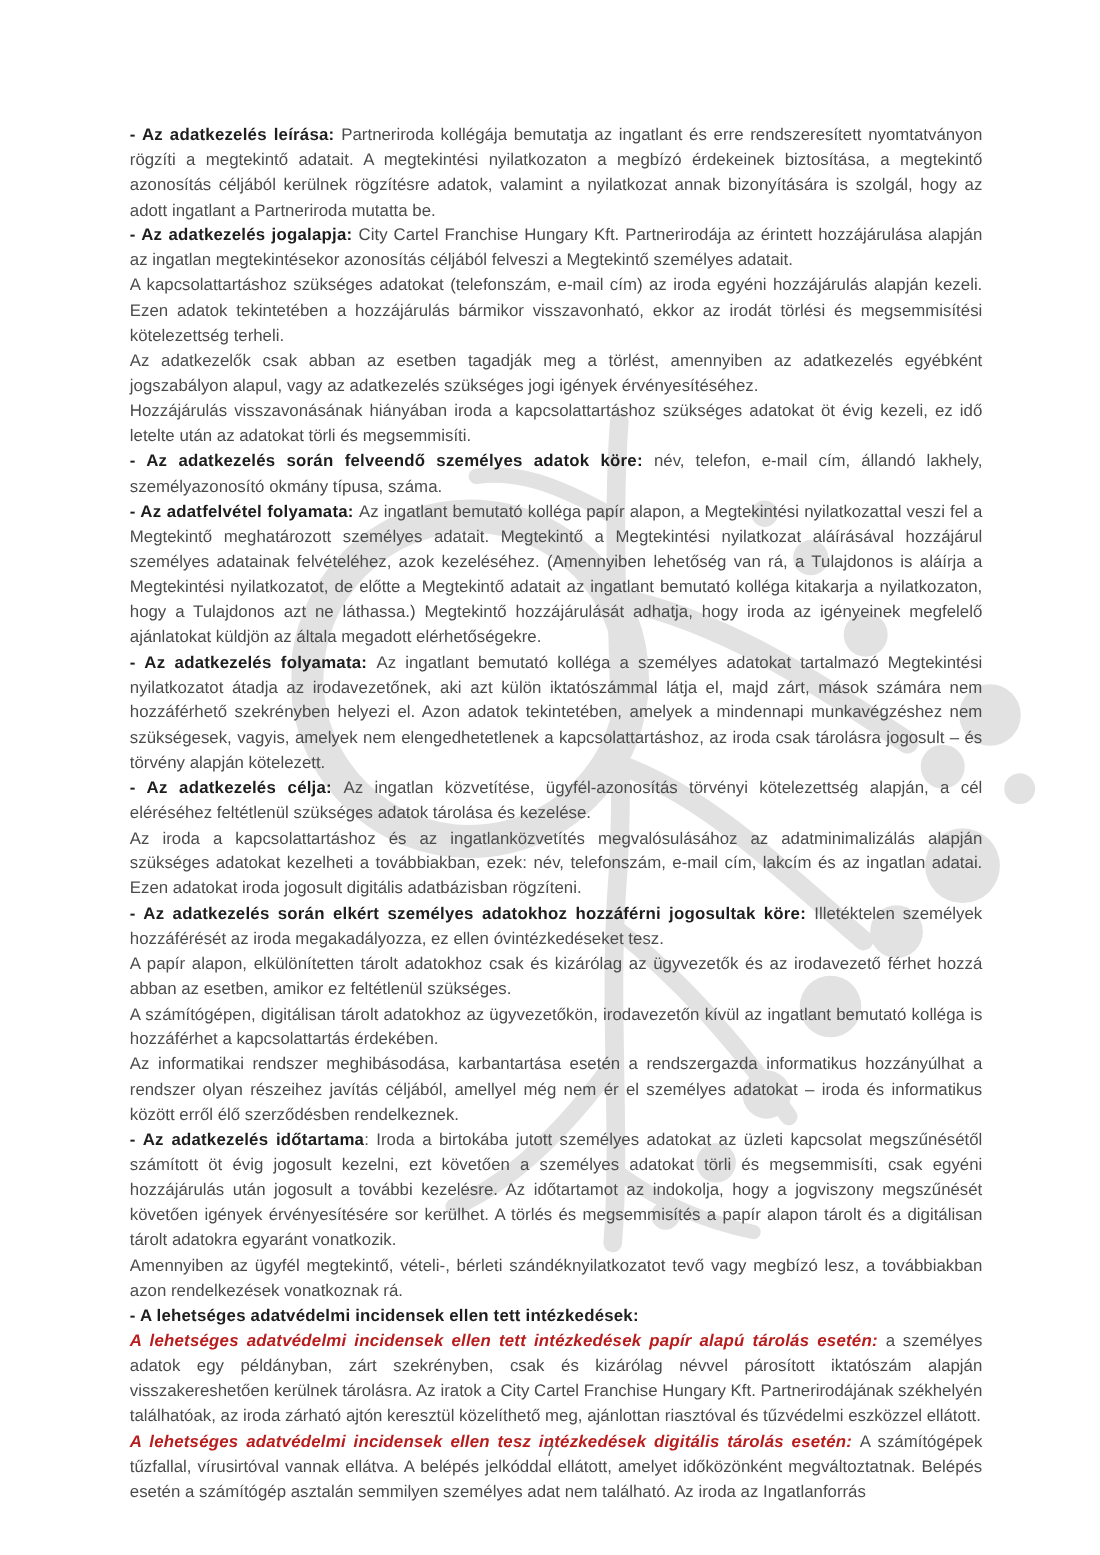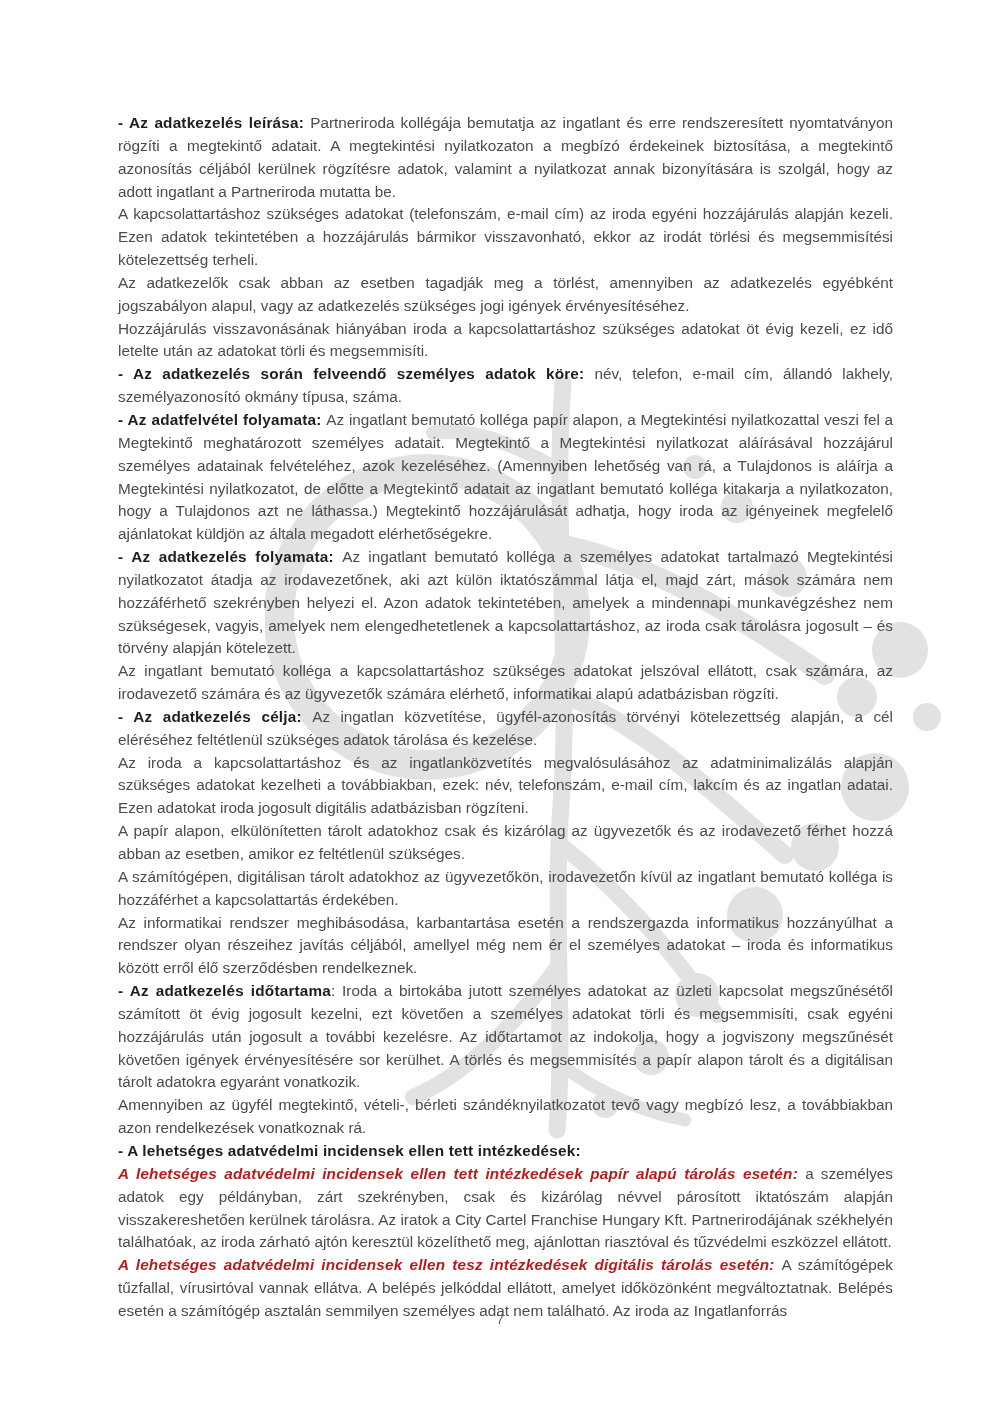--- a/index.html
+++ b/index.html
@@ -85,29 +85,30 @@
       <circle cx="550" cy="472" r="24"></circle>
       <circle cx="490" cy="540" r="28"></circle>
       <circle cx="432" cy="620" r="22"></circle>
       <circle cx="386" cy="682" r="18"></circle>
       <circle cx="340" cy="730" r="13"></circle>
     </g>
   </svg>
 
   <div class="content">
       <p><span class="run-b">- Az adatkezelés leírása: </span><span class="run-n">Partneriroda kollégája bemutatja az ingatlant és erre rendszeresített nyomtatványon rögzíti a megtekintő adatait. A megtekintési nyilatkozaton a megbízó érdekeinek biztosítása, a megtekintő azonosítás céljából kerülnek rögzítésre adatok, valamint a nyilatkozat annak bizonyítására is szolgál, hogy az adott ingatlant a Partneriroda mutatta be.</span></p>
+      <p><span class="run-b">- Az adatkezelés jogalapja: </span><span class="run-n">City Cartel Franchise Hungary Kft. Partnerirodája az érintett hozzájárulása alapján az ingatlan megtekintésekor azonosítás céljából felveszi a Megtekintő személyes adatait.</span></p>
       <p><span class="run-n">A kapcsolattartáshoz szükséges adatokat (telefonszám, e-mail cím) az iroda egyéni hozzájárulás alapján kezeli. Ezen adatok tekintetében a hozzájárulás bármikor visszavonható, ekkor az irodát törlési és megsemmisítési kötelezettség terheli.</span></p>
       <p><span class="run-n">Az adatkezelők csak abban az esetben tagadják meg a törlést, amennyiben az adatkezelés egyébként jogszabályon alapul, vagy az adatkezelés szükséges jogi igények érvényesítéséhez.</span></p>
       <p><span class="run-n">Hozzájárulás visszavonásának hiányában iroda a kapcsolattartáshoz szükséges adatokat öt évig kezeli, ez idő letelte után az adatokat törli és megsemmisíti.</span></p>
       <p><span class="run-b">- Az adatkezelés során felveendő személyes adatok köre: </span><span class="run-n">név, telefon, e-mail cím, állandó lakhely, személyazonosító okmány típusa, száma.</span></p>
       <p><span class="run-b">- Az adatfelvétel folyamata: </span><span class="run-n">Az ingatlant bemutató kolléga papír alapon, a Megtekintési nyilatkozattal veszi fel a Megtekintő meghatározott személyes adatait. Megtekintő a Megtekintési nyilatkozat aláírásával hozzájárul személyes adatainak felvételéhez, azok kezeléséhez. (Amennyiben lehetőség van rá, a Tulajdonos is aláírja a Megtekintési nyilatkozatot, de előtte a Megtekintő adatait az ingatlant bemutató kolléga kitakarja a nyilatkozaton, hogy a Tulajdonos azt ne láthassa.) Megtekintő hozzájárulását adhatja, hogy iroda az igényeinek megfelelő ajánlatokat küldjön az általa megadott elérhetőségekre.</span></p>
       <p><span class="run-b">- Az adatkezelés folyamata: </span><span class="run-n">Az ingatlant bemutató kolléga a személyes adatokat tartalmazó Megtekintési nyilatkozatot átadja az irodavezetőnek, aki azt külön iktatószámmal látja el, majd zárt, mások számára nem hozzáférhető szekrényben helyezi el. Azon adatok tekintetében, amelyek a mindennapi munkavégzéshez nem szükségesek, vagyis, amelyek nem elengedhetetlenek a kapcsolattartáshoz, az iroda csak tárolásra jogosult – és törvény alapján kötelezett.</span></p>
-      <p><span class="run-n">Az ingatlant bemutató kolléga a kapcsolattartáshoz szükséges adatokat jelszóval ellátott, csak számára, az irodavezető számára és az ügyvezetők számára elérhető, informatikai alapú adatbázisban rögzíti.</span></p>
       <p><span class="run-b">- Az adatkezelés célja: </span><span class="run-n">Az ingatlan közvetítése, ügyfél-azonosítás törvényi kötelezettség alapján, a cél eléréséhez feltétlenül szükséges adatok tárolása és kezelése.</span></p>
       <p><span class="run-n">Az iroda a kapcsolattartáshoz és az ingatlanközvetítés megvalósulásához az adatminimalizálás alapján szükséges adatokat kezelheti a továbbiakban, ezek: név, telefonszám, e-mail cím, lakcím és az ingatlan adatai. Ezen adatokat iroda jogosult digitális adatbázisban rögzíteni.</span></p>
+      <p><span class="run-b">- Az adatkezelés során elkért személyes adatokhoz hozzáférni jogosultak köre: </span><span class="run-n">Illetéktelen személyek hozzáférését az iroda megakadályozza, ez ellen óvintézkedéseket tesz.</span></p>
       <p><span class="run-n">A papír alapon, elkülönítetten tárolt adatokhoz csak és kizárólag az ügyvezetők és az irodavezető  férhet hozzá abban az esetben, amikor ez feltétlenül szükséges.</span></p>
       <p><span class="run-n">A számítógépen, digitálisan tárolt adatokhoz az ügyvezetőkön, irodavezetőn kívül az ingatlant bemutató kolléga is hozzáférhet a kapcsolattartás érdekében.</span></p>
       <p><span class="run-n">Az informatikai rendszer meghibásodása, karbantartása esetén a rendszergazda informatikus hozzányúlhat a rendszer olyan részeihez javítás céljából, amellyel még nem ér el személyes adatokat – iroda és informatikus között erről élő szerződésben rendelkeznek.</span></p>
       <p><span class="run-b">- Az adatkezelés időtartama</span><span class="run-n">: Iroda a birtokába jutott személyes adatokat az üzleti kapcsolat megszűnésétől számított öt évig jogosult kezelni, ezt követően a személyes adatokat törli és megsemmisíti, csak egyéni hozzájárulás után jogosult a további kezelésre. Az időtartamot az indokolja, hogy a jogviszony megszűnését követően igények érvényesítésére sor kerülhet. A törlés és megsemmisítés a papír alapon tárolt és a digitálisan tárolt adatokra egyaránt vonatkozik.</span></p>
       <p><span class="run-n">Amennyiben az ügyfél megtekintő, vételi-, bérleti szándéknyilatkozatot tevő vagy megbízó lesz, a továbbiakban azon rendelkezések vonatkoznak rá.</span></p>
       <p><span class="run-b">- A lehetséges adatvédelmi incidensek ellen tett intézkedések:</span></p>
       <p><span class="run-bi">A lehetséges adatvédelmi incidensek ellen tett intézkedések papír alapú tárolás esetén: </span><span class="run-n">a személyes adatok egy példányban, zárt szekrényben, csak és kizárólag névvel párosított iktatószám alapján visszakereshetően kerülnek tárolásra. Az iratok a City Cartel Franchise Hungary Kft.  Partnerirodájának székhelyén találhatóak, az iroda zárható ajtón keresztül közelíthető meg, ajánlottan riasztóval és tűzvédelmi eszközzel ellátott.</span></p>
       <p><span class="run-bi">A lehetséges adatvédelmi incidensek ellen tesz intézkedések digitális tárolás esetén: </span><span class="run-n">A számítógépek tűzfallal, vírusirtóval vannak ellátva. A belépés jelkóddal ellátott, amelyet időközönként megváltoztatnak. Belépés esetén a számítógép asztalán semmilyen személyes adat nem található. Az iroda az Ingatlanforrás</span></p>
     </div>
 

